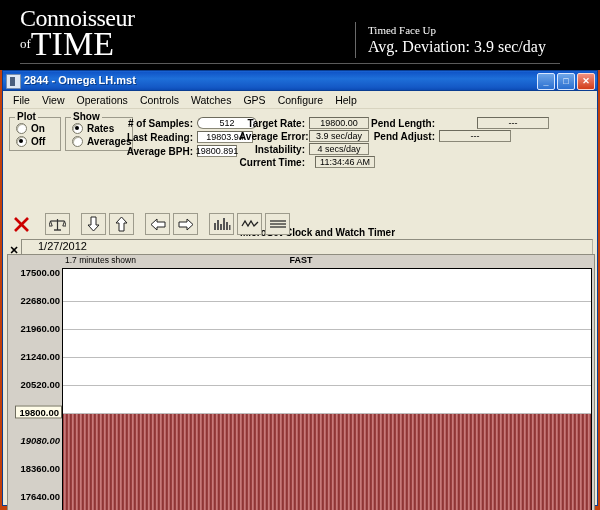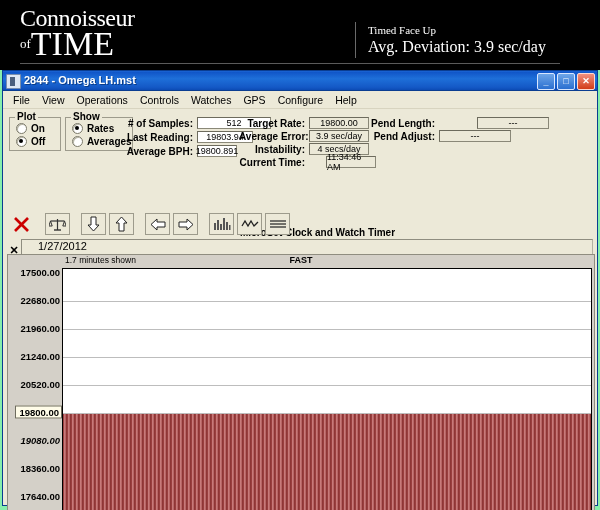--- a/index.html
+++ b/index.html
@@ -2,21 +2,21 @@
 <html><head>
 <meta charset="utf-8">
 <style>
   html, body {
     margin: 0; padding: 0;
     width: 600px; height: 510px;
     overflow: hidden;
     background: #000;
     font-family: "Liberation Sans", sans-serif;
   }
-  #root { position: relative; width: 600px; height: 510px; background: #86efac; }
+  #root { position: relative; width: 600px; height: 510px; background: #c2410c; }
 
   
   .banner { position: absolute; left: 0; top: 0; width: 600px; height: 70px; background: #000; }
   .brand { position: absolute; left: 20px; top: 6px; color: #fff; font-family: "Liberation Serif", serif; }
   .brand-line1 { font-size: 24px; letter-spacing: -0.5px; line-height: 24px; }
   .brand-line2 { font-size: 34px; line-height: 32px; margin-top: -2px; }
   .brand-of { font-size: 13px; vertical-align: bottom; }
   .hdr-mid { position: absolute; left: 160px; top: 20px; font-family: "Liberation Serif", serif; }
   .hdr-imageof { color: #5d6f86; font-size: 13px; line-height: 15px; letter-spacing: 0.5px; }
   .hdr-cert { color: #fff; font-size: 19px; line-height: 22px; }
@@ -181,21 +181,21 @@
           </div>
           <div class="radio-row">
             <span class="radio on"></span>
             <span class="radio-label">Off</span>
           </div>
         </div>
       </div>
 
       <div class="field-row" style="left:122px; top:8px;">
         <span class="field-label" style="width:68px;"># of Samples:</span>
-        <span class="field-box white" style="width:74px; margin-left:4px;">512</span>
+        <span class="field-box white" style="width:60px; margin-left:4px;border-radius:6px;">512</span>
       </div>
       <div class="field-row" style="left:122px; top:22px;">
         <span class="field-label" style="width:68px;">Last Reading:</span>
         <span class="field-box white" style="width:56px; margin-left:4px;">19803.94</span>
       </div>
       <div class="field-row" style="left:122px; top:36px;">
         <span class="field-label" style="width:68px;">Average BPH:</span>
         <span class="field-box white" style="width:40px; margin-left:4px;">19800.891</span>
       </div>
 
@@ -206,21 +206,21 @@
       <div class="field-row" style="left:236px; top:21px;">
         <span class="field-label" style="width:66px;">Average Error:</span>
         <span class="field-box" style="width:60px; margin-left:4px;">3.9 sec/day</span>
       </div>
       <div class="field-row" style="left:236px; top:34px;">
         <span class="field-label" style="width:66px;">Instability:</span>
         <span class="field-box" style="width:60px; margin-left:4px;">4 secs/day</span>
       </div>
       <div class="field-row" style="left:236px; top:47px;">
         <span class="field-label" style="width:66px;">Current Time:</span>
-        <span class="field-box" style="width:50px; margin-left:21px;">11:34:46 AM</span>
+        <span class="field-box" style="width:60px; margin-left:10px;">11:34:46 AM</span>
       </div>
 
       <div class="field-row" style="left:366px; top:8px;gap:38px;">
         <span class="field-label" style="width:66px;">Pend Length:</span>
         <span class="field-box" style="width:72px; margin-left:4px;">---</span>
       </div>
       <div class="field-row" style="left:366px; top:21px;">
         <span class="field-label" style="width:66px;">Pend Adjust:</span>
         <span class="field-box" style="width:72px; margin-left:4px;">---</span>
       </div>

